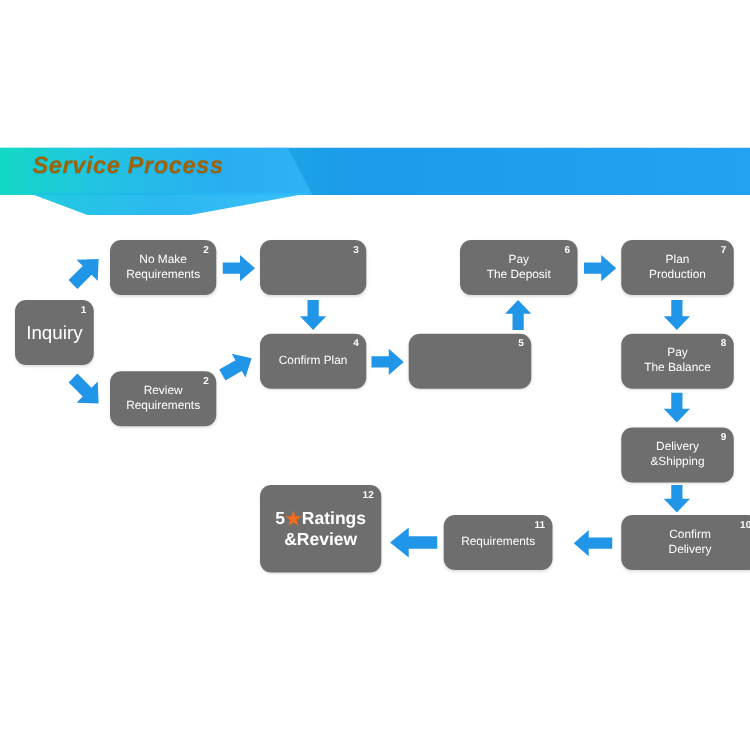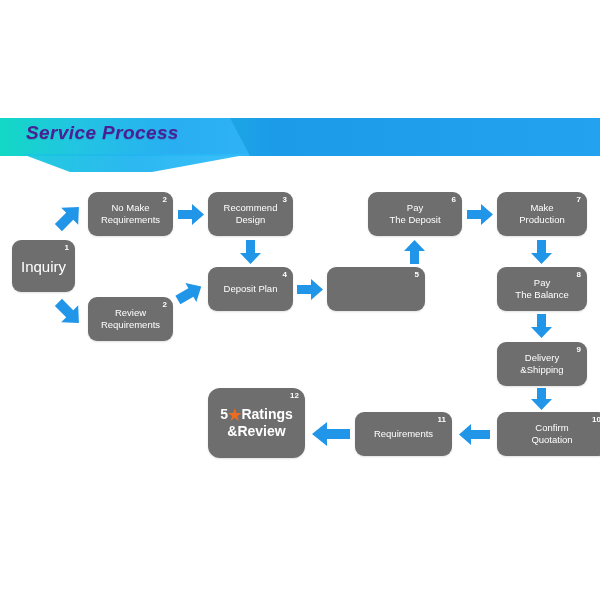--- a/index.html
+++ b/index.html
@@ -52,21 +52,21 @@
     clip-path: polygon(0 0, 228px 0, 130px 18px, 48px 18px);
     opacity: 0.95;
   }
   .banner-title {
     position: absolute;
     left: 26px;
     top: 18px;
     font-size: 19px;
     font-weight: bold;
     font-style: italic;
-    color: #4c1d95;
+    color: #a16207;
     letter-spacing: 0.4px;
     white-space: nowrap;
     text-shadow: 0 1px 1px rgba(0,0,0,0.12);
   }
 
   
   .node {
     position: absolute;
     background: #6e6e6e;
     border-radius: 9px;
@@ -134,75 +134,73 @@
   </div>
 
   <div class="node" style="left:88px; top:192px; width:85px; height:44px;">
     <span class="num">2</span>
     <span class="label">No Make
 Requirements</span>
   </div>
 
   <div class="node" style="left:208px; top:192px; width:85px; height:44px;">
     <span class="num">3</span>
-    <span class="label">Recommend
-Design</span>
   </div>
 
   <div class="node" style="left:88px; top:297px; width:85px; height:44px;">
     <span class="num">2</span>
     <span class="label">Review
 Requirements</span>
   </div>
 
   <div class="node" style="left:208px; top:267px; width:85px; height:44px;">
     <span class="num">4</span>
-    <span class="label">Deposit Plan</span>
+    <span class="label">Confirm Plan</span>
   </div>
 
   <div class="node" style="left:327px; top:267px; width:98px; height:44px;">
     <span class="num">5</span>
   </div>
 
   <div class="node" style="left:368px; top:192px; width:94px; height:44px;">
     <span class="num">6</span>
     <span class="label">Pay
 The Deposit</span>
   </div>
 
   <div class="node" style="left:497px; top:192px; width:90px; height:44px;">
     <span class="num">7</span>
-    <span class="label">Make
+    <span class="label">Plan
 Production</span>
   </div>
 
   <div class="node" style="left:497px; top:267px; width:90px; height:44px;">
     <span class="num">8</span>
     <span class="label">Pay
 The Balance</span>
   </div>
 
   <div class="node" style="left:497px; top:342px; width:90px; height:44px;">
     <span class="num">9</span>
     <span class="label">Delivery
 &amp;Shipping</span>
   </div>
 
   <div class="node" style="left:497px; top:412px; width:110px; height:44px;">
     <span class="num">10</span>
     <span class="label">Confirm
-Quotation</span>
-  </div>
-
-  <div class="node" style="left:355px; top:412px; width:97px; height:44px;">
+Delivery</span>
+  </div>
+
+  <div class="node" style="left:355px; top:412px; width:87px; height:44px;">
     <span class="num">11</span>
     <span class="label">Requirements</span>
   </div>
 
-  <div class="node rate" style="left:208px; top:388px; width:97px; height:70px;border-radius:12px;">
+  <div class="node rate" style="left:208px; top:388px; width:97px; height:70px;">
     <span class="num">12</span>
     <span class="label"><span>5</span><span class="star">★</span><span>Ratings</span><br><span>&amp;Review</span></span>
   </div>
 
   <div class="arrow" style="left:52px; top:200px;">
     <svg width="34" height="34" viewBox="0 0 34 34">
       <g transform="rotate(-45 17 17)">
         <path d="M2 12 L18 12 L18 5 L31 17 L18 29 L18 22 L2 22 Z" fill="#2196e8"></path>
       </g>
     </svg>

